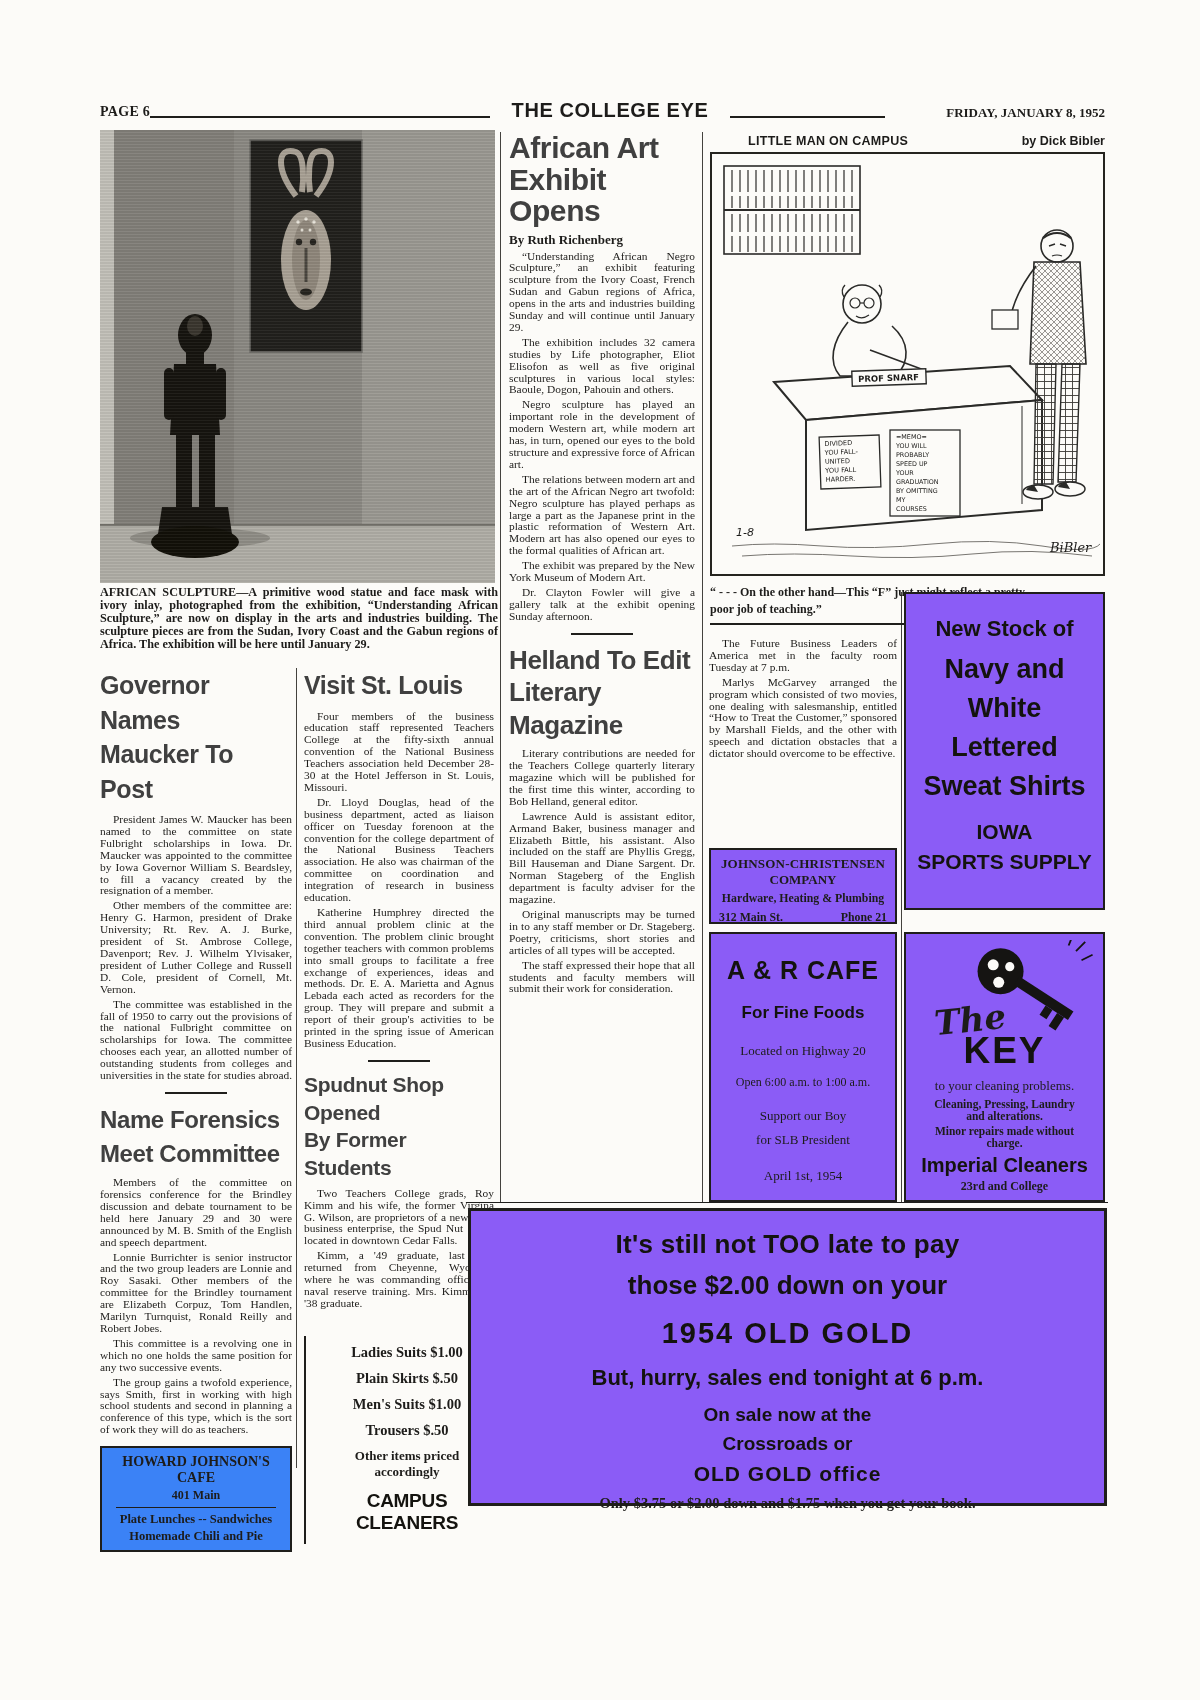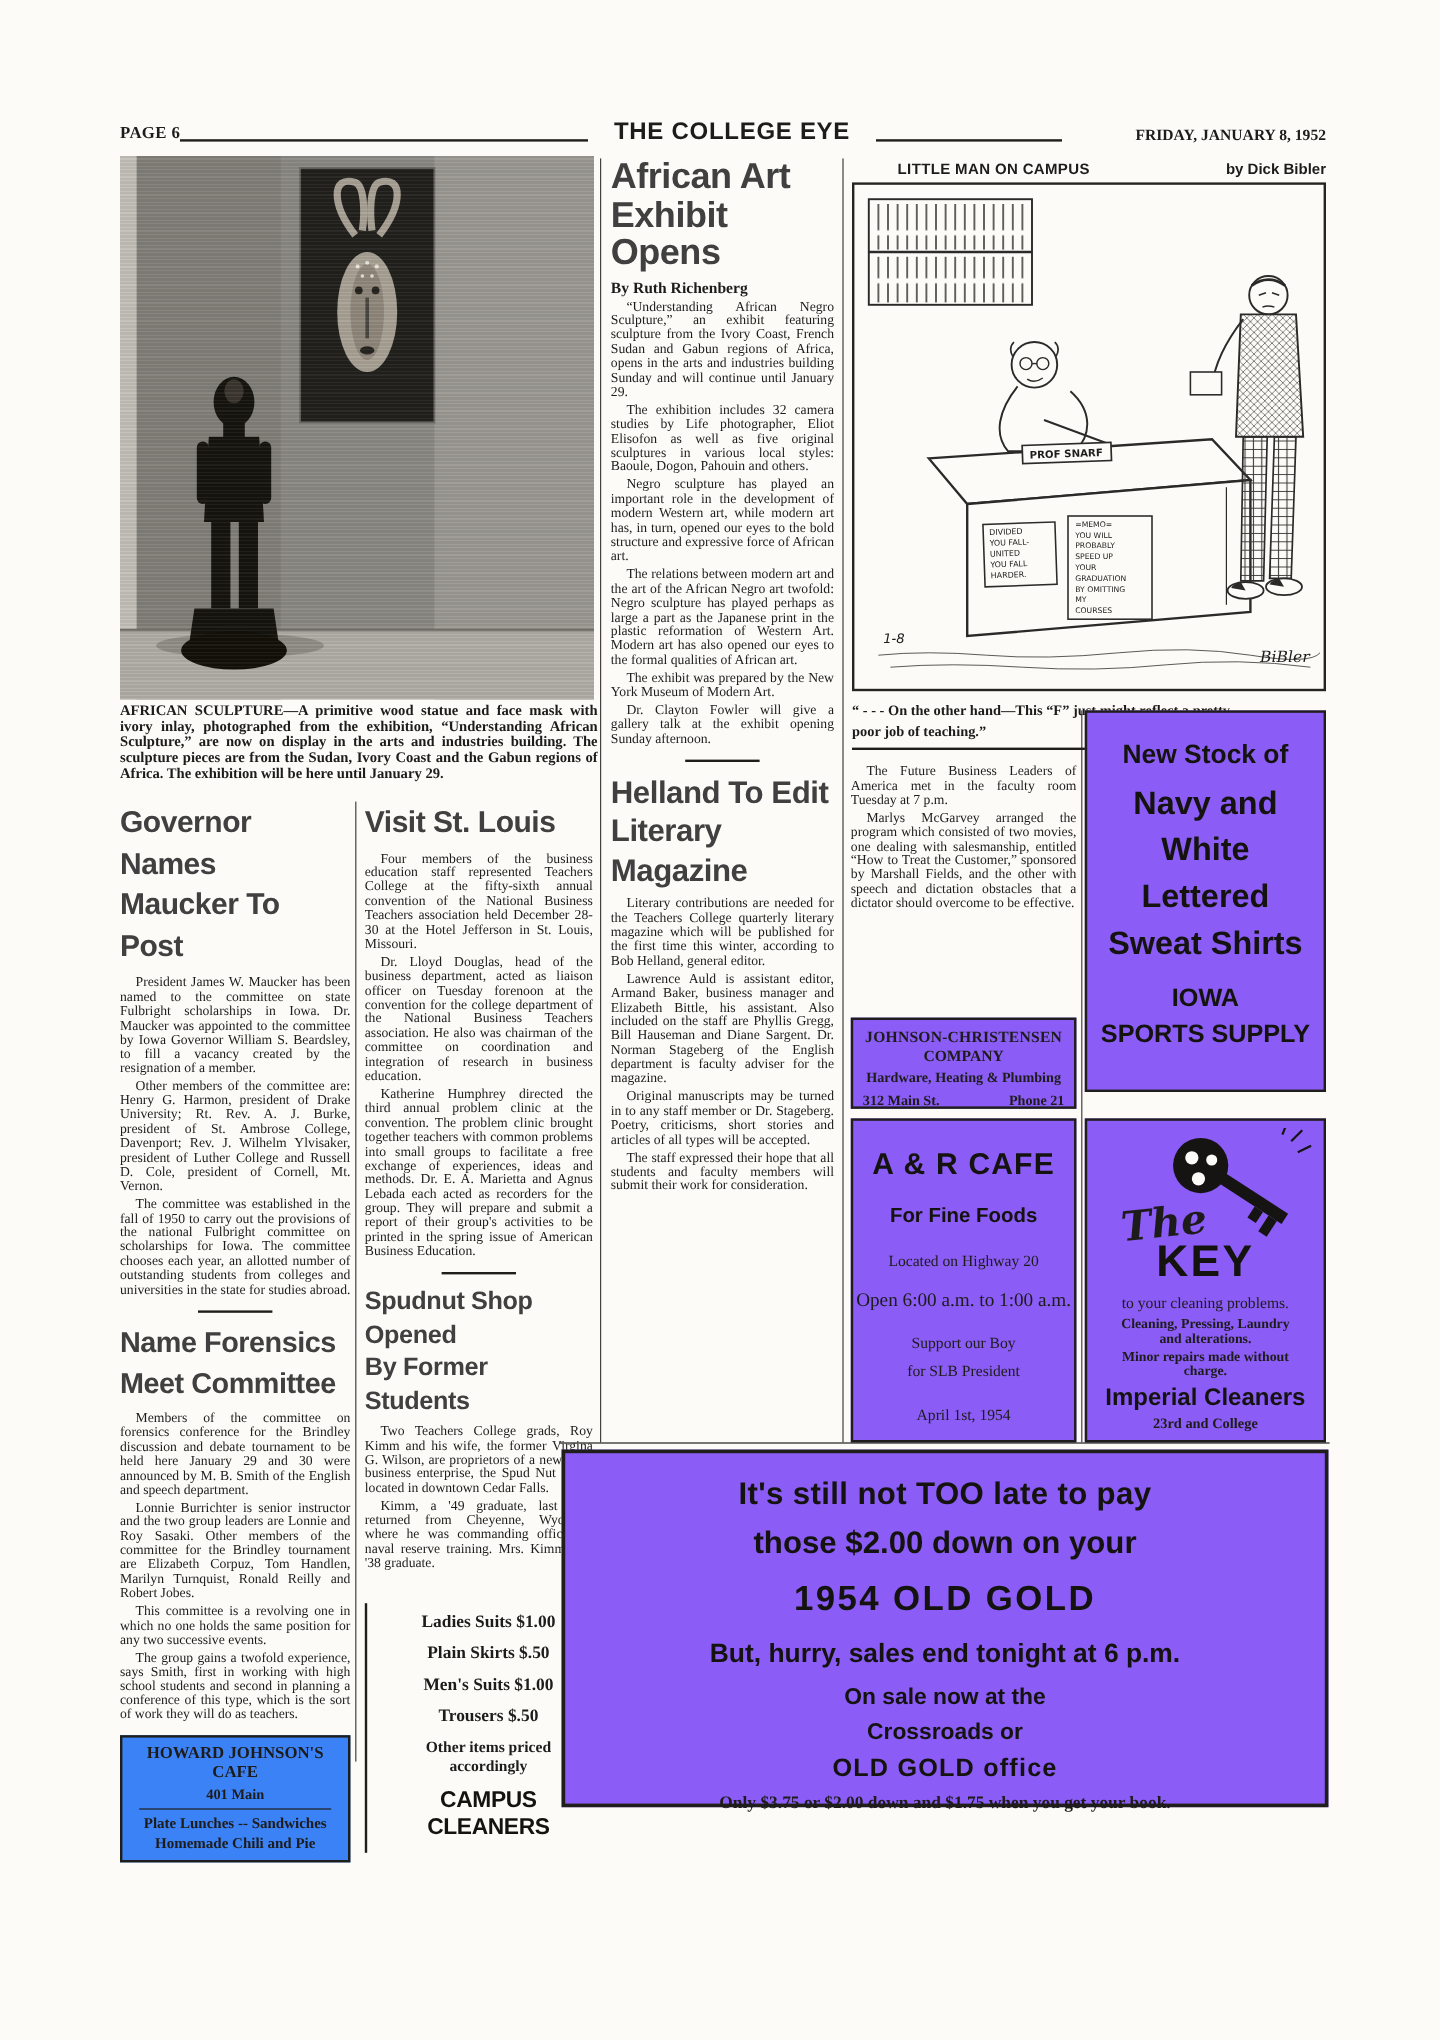--- a/index.html
+++ b/index.html
@@ -300,21 +300,21 @@
     <div style="display:flex;justify-content:space-between;margin-top:4px;">
       <span class="serifb" style="font-size:11.8px;">312 Main St.</span>
       <span class="serifb" style="font-size:11.8px;">Phone 21</span>
     </div>
   </div>
 
   <div class="adbox" style="left:709px;top:932px;width:188px;height:270px;padding-top:22px;">
     <div class="sans" style="font-size:25px;letter-spacing:1px;">A &amp; R CAFE</div>
     <div class="sans" style="font-size:17px;margin-top:18px;">For Fine Foods</div>
     <div class="serifb" style="font-size:13px;margin-top:20px;font-weight:400;">Located on Highway 20</div>
-    <div class="serifb" style="font-size:16px;margin-top:16px;font-weight:400;">Open 6:00 a.m. to 1:00 a.m.</div>
+    <div class="serifb" style="font-size:12px;margin-top:16px;font-weight:400;">Open 6:00 a.m. to 1:00 a.m.</div>
     <div class="serifb" style="font-size:13px;margin-top:18px;font-weight:400;">Support our Boy</div>
     <div class="serifb" style="font-size:13px;margin-top:8px;font-weight:400;">for SLB President</div>
     <div class="serifb" style="font-size:13px;margin-top:20px;font-weight:400;">April 1st, 1954</div>
   </div>
 
   <div class="adbox" style="left:904px;top:592px;width:201px;height:318px;padding-top:22px;">
     <div class="sans" style="font-size:22px;">New Stock of</div>
     <div class="sans" style="font-size:27px;margin-top:12px;">Navy and</div>
     <div class="sans" style="font-size:27px;margin-top:8px;">White</div>
     <div class="sans" style="font-size:27px;margin-top:8px;">Lettered</div>

